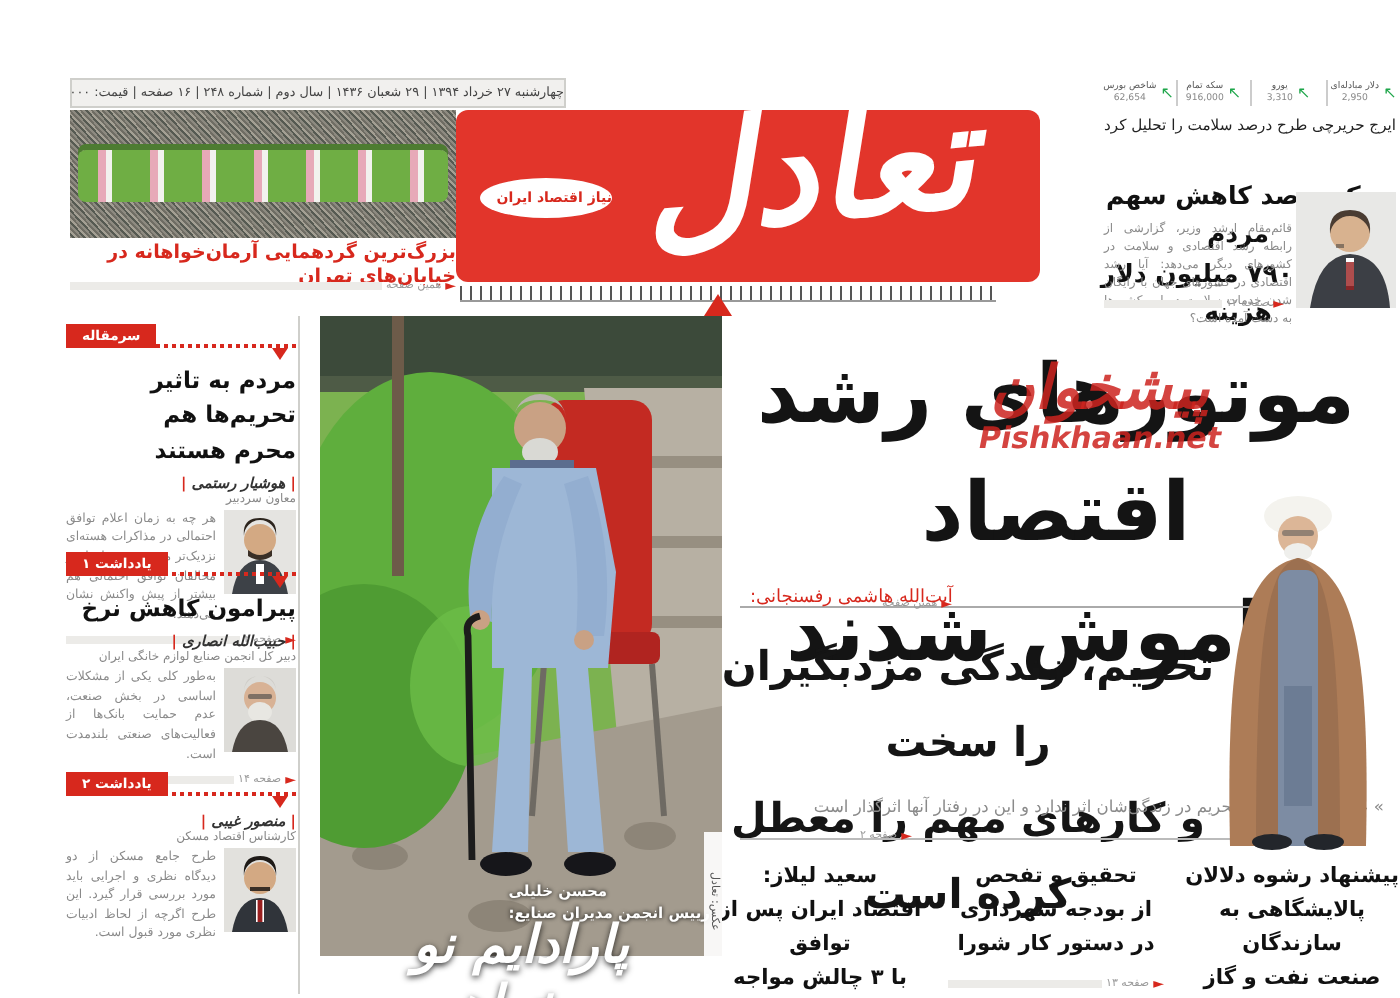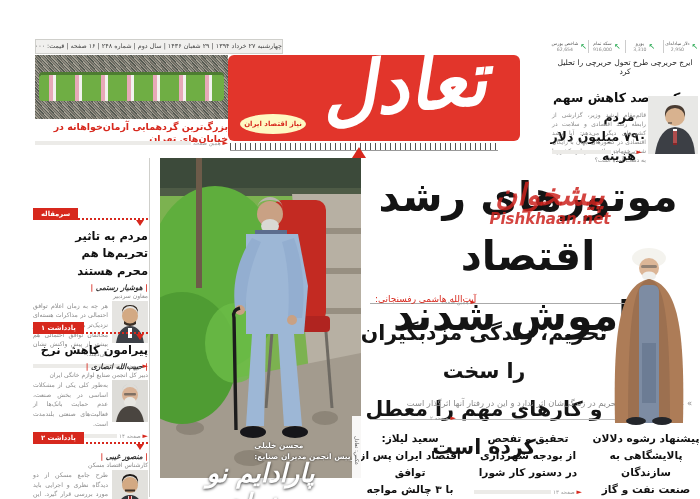--- a/index.html
+++ b/index.html
@@ -18,22 +18,22 @@
   .ticker:last-child { border-left:none; }
   .t-arrow { color:#1ea64a; font-size:8px; line-height:1; }
   .t-txt { font-size:4.6px; color:#555; line-height:1.15; text-align:center; }
   .t-val { display:block; color:#888; }
 
   
   .masthead { left:228px; top:55px; width:292px; height:86px; background:#e2352b; border-radius:6px; overflow:hidden; }
   .logo { position:absolute; left:60px; top:-14px; width:232px; text-align:center; color:#fff;
           font-family:"DejaVu Serif", serif; font-style:italic; font-weight:bold; font-size:74px;
           transform:rotate(-5deg); line-height:1.2; }
-  .slogan { position:absolute; left:12px; top:34px; width:66px; height:20px; background:#fef9c3; border-radius:50%;
-            color:#d7281d; font-size:7px; font-weight:bold; text-align:center; line-height:20px;margin-top:25px; }
+  .slogan { position:absolute; left:12px; top:34px; width:66px; height:20px; background:#ffffff; border-radius:50%;
+            color:#d7281d; font-size:7px; font-weight:bold; text-align:right; line-height:20px; }
   .ruler { left:230px; top:143px; width:268px; height:8px;
            background:repeating-linear-gradient(90deg,#555 0 1px,transparent 1px 5px);
            border-bottom:1px solid #999; }
   .tri-up { left:352px; top:147px; width:0; height:0; border-left:7px solid transparent;
             border-right:7px solid transparent; border-bottom:11px solid #d7281d; }
 
   
   .crowd { left:35px; top:55px; width:193px; height:64px;
            background:repeating-linear-gradient(47deg,#8d8a80 0 1px,#565a52 1px 2px,#a39f93 2px 3px,#6f6d64 3px 4px); }
   .canopy { position:absolute; left:4px; top:20px; width:185px; height:26px; border-radius:4px;
@@ -85,21 +85,21 @@
              text-align:left; text-shadow:0 0 2px #000; line-height:1.5; }
   .cp-overlay { position:absolute; left:0; bottom:8px; width:100%; text-align:center; color:#fff;
                 font-size:26px; font-weight:bold; font-style:italic; text-shadow:0 1px 3px rgba(0,0,0,.8); }
   .cp-tag { position:absolute; left:4px; bottom:16px; background:#d7281d; color:#fff; font-size:6.5px;
             padding:1px 3px; border-radius:1px; }
   .cp-credit { position:absolute; right:0; bottom:40px; width:9px; height:70px; background:rgba(255,255,255,.92);
                color:#555; font-size:5.5px; writing-mode:vertical-rl; text-align:center; line-height:9px; }
 
   
   .sb-item { left:33px; width:115px; }
-  .sec-head { border-bottom:2px dotted #d7281d; height:12px; margin-bottom:8px; position:relative;margin-top:46px; }
+  .sec-head { border-bottom:2px dotted #d7281d; height:12px; margin-bottom:8px; position:relative; }
   .sec-label { position:absolute; left:0; top:0; background:#d7281d; color:#fff; font-size:6.8px;
                font-weight:bold; padding:2px 8px; }
   .sec-tri { position:absolute; right:4px; top:12px; width:0; height:0; border-left:4px solid transparent;
              border-right:4px solid transparent; border-top:6px solid #d7281d; }
   .sb-h { font-size:11.5px; font-weight:bold; color:#111; text-align:right; line-height:1.5; }
   .sb-by { margin-top:3px; font-size:7.4px; font-weight:bold; color:#333;font-style:italic; }
   .sb-by .bar-r { color:#d7281d; }
   .sb-role { font-size:6px; color:#888; margin-bottom:2px; }
   .sb-flex { display:flex; gap:4px; margin-top:2px; }
   .sb-photo { width:36px; height:42px; flex:none; }
@@ -146,21 +146,21 @@
   </div>
   <div class="abs crowd-cap">بزرگ‌ترین گردهمایی آرمان‌خواهانه در خیابان‌های تهران</div>
   <div class="abs" style="left:35px; top:139px; width:193px;">
     <div class="minitag">
       <span class="arr">►</span>
       <span class="txt">همین صفحه</span>
       <span class="bar"></span>
     </div>
   </div>
 
-  <div class="abs tr-kicker">ایرج حریرچی طرح تحول حریرچی را تحلیل کرد</div>
+  <div class="abs tr-kicker">ایرج حریرچی طرح درصد سلامت را تحلیل کرد</div>
   <div class="abs tr-h">
     <span>یک درصد کاهش سهم مردم</span><br>
     <span>معادل ۷۹۰ میلیون دلار هزینه</span>
   </div>
   <div class="abs tr-body">قائم‌مقام ارشد وزیر، گزارشی از رابطه رشد اقتصادی و سلامت در کشورهای دیگر می‌دهد: آیا رشد اقتصادی در کشورهای جهان با رایگان شدن خدمات سلامت در این کشورها به دست آمده است؟</div>
   <div class="abs tr-photo">
     <svg width="50" height="58" viewBox="0 0 50 58">
       <rect width="50" height="58" fill="#e8e8e6"></rect>
       <circle cx="27" cy="20" r="10" fill="#d8b28f"></circle>
       <path d="M27,12 a10,10 0 0 1 10,9 q1,-12 -10,-12 q-11,0 -10,12 a10,10 0 0 1 10,-9z" fill="#4a3c32"></path>

